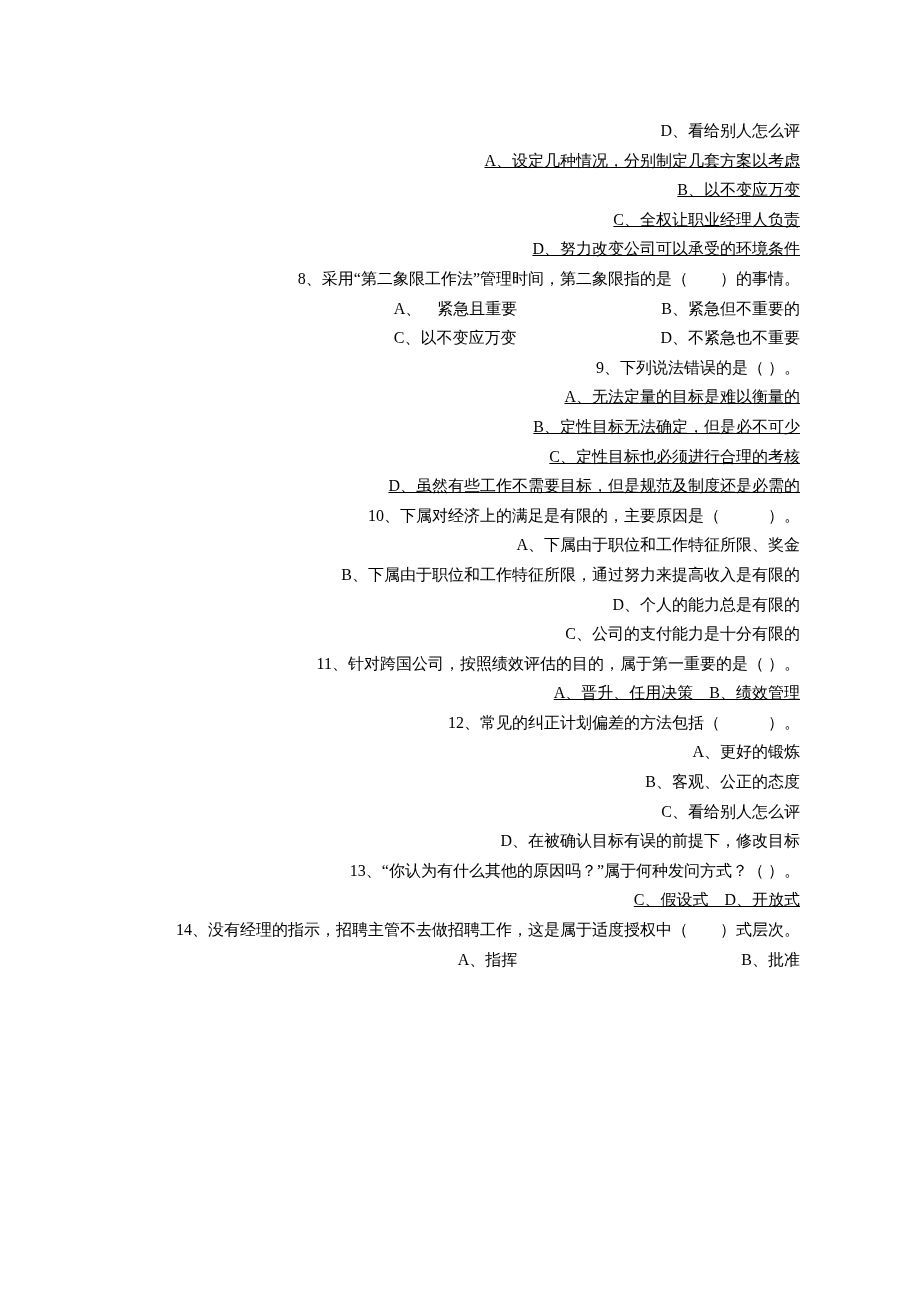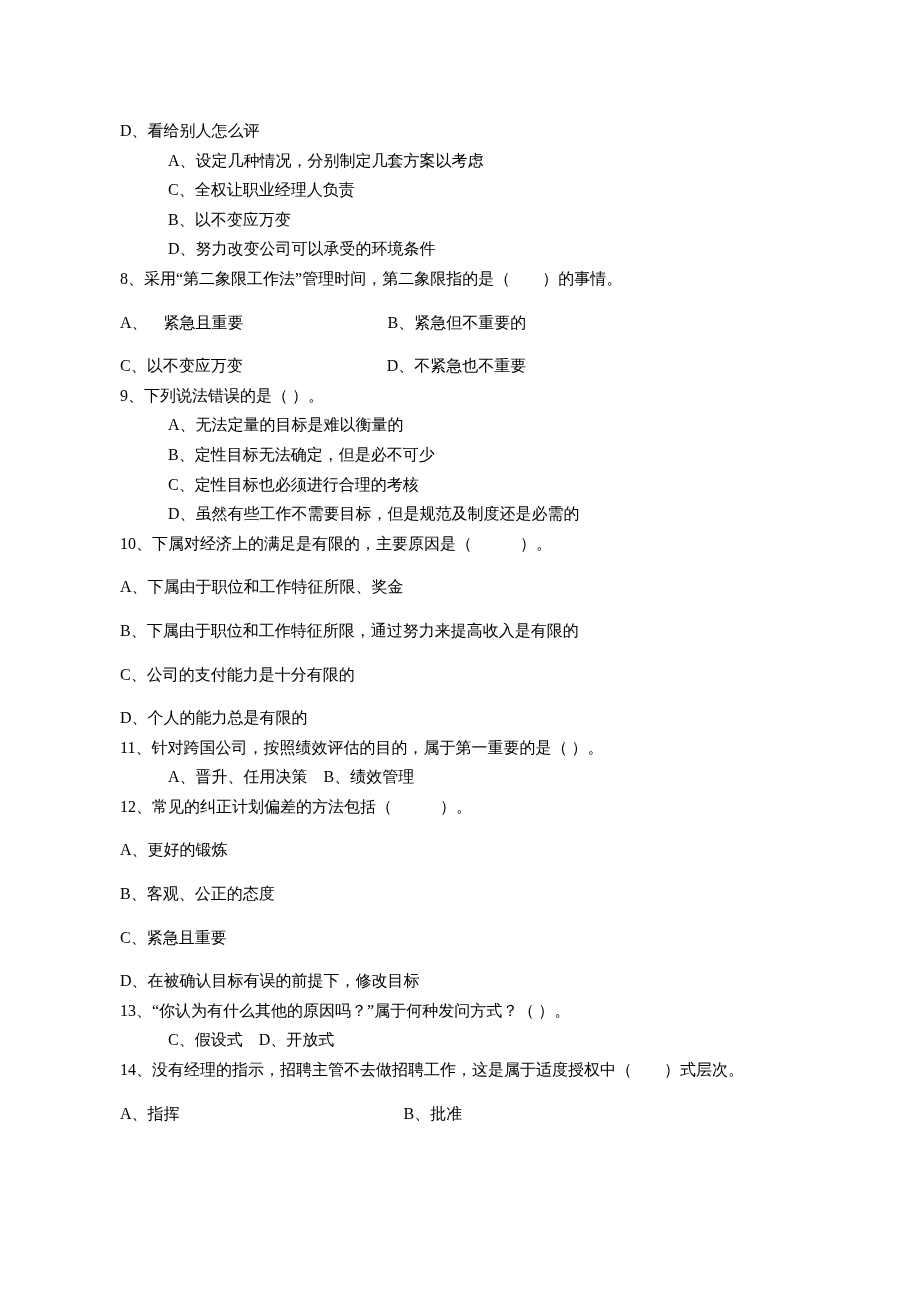--- a/index.html
+++ b/index.html
@@ -12,54 +12,56 @@
     line-height: 1.85;
   }
   .page {
     width: 920px;
     min-height: 1302px;
     box-sizing: border-box;
     padding: 116px 120px 120px 120px;
   }
   .line {
     white-space: pre-wrap;
+    text-align: right;
   }
   .indent {
     padding-left: 48px;
+    text-decoration: underline;
   }
   .gap {
-    margin-top: 14px;
+    margin-top: 0;
   }
 </style>
 </head>
 <body>
 
 <div class="page" id="page-root">
     <div class="line">D、看给别人怎么评</div>
     <div class="line indent">A、设定几种情况，分别制定几套方案以考虑</div>
+    <div class="line indent">B、以不变应万变</div>
     <div class="line indent">C、全权让职业经理人负责</div>
-    <div class="line indent">B、以不变应万变</div>
     <div class="line indent">D、努力改变公司可以承受的环境条件</div>
     <div class="line">8、采用“第二象限工作法”管理时间，第二象限指的是（　　）的事情。</div>
     <div class="line gap">A、　紧急且重要　　　　　　　　　B、紧急但不重要的</div>
     <div class="line gap">C、以不变应万变　　　　　　　　　D、不紧急也不重要</div>
     <div class="line">9、下列说法错误的是（ ）。</div>
     <div class="line indent">A、无法定量的目标是难以衡量的</div>
     <div class="line indent">B、定性目标无法确定，但是必不可少</div>
     <div class="line indent">C、定性目标也必须进行合理的考核</div>
     <div class="line indent">D、虽然有些工作不需要目标，但是规范及制度还是必需的</div>
     <div class="line">10、下属对经济上的满足是有限的，主要原因是（　　　）。</div>
     <div class="line gap">A、下属由于职位和工作特征所限、奖金</div>
     <div class="line gap">B、下属由于职位和工作特征所限，通过努力来提高收入是有限的</div>
+    <div class="line gap">D、个人的能力总是有限的</div>
     <div class="line gap">C、公司的支付能力是十分有限的</div>
-    <div class="line gap">D、个人的能力总是有限的</div>
     <div class="line">11、针对跨国公司，按照绩效评估的目的，属于第一重要的是（ ）。</div>
     <div class="line indent">A、晋升、任用决策　B、绩效管理</div>
     <div class="line">12、常见的纠正计划偏差的方法包括（　　　）。</div>
     <div class="line gap">A、更好的锻炼</div>
     <div class="line gap">B、客观、公正的态度</div>
-    <div class="line gap">C、紧急且重要</div>
+    <div class="line gap">C、看给别人怎么评</div>
     <div class="line gap">D、在被确认目标有误的前提下，修改目标</div>
     <div class="line">13、“你认为有什么其他的原因吗？”属于何种发问方式？（ ）。</div>
     <div class="line indent">C、假设式　D、开放式</div>
     <div class="line">14、没有经理的指示，招聘主管不去做招聘工作，这是属于适度授权中（　　）式层次。</div>
     <div class="line gap">A、指挥　　　　　　　　　　　　　　B、批准</div>
   </div>
 
 </body></html>

